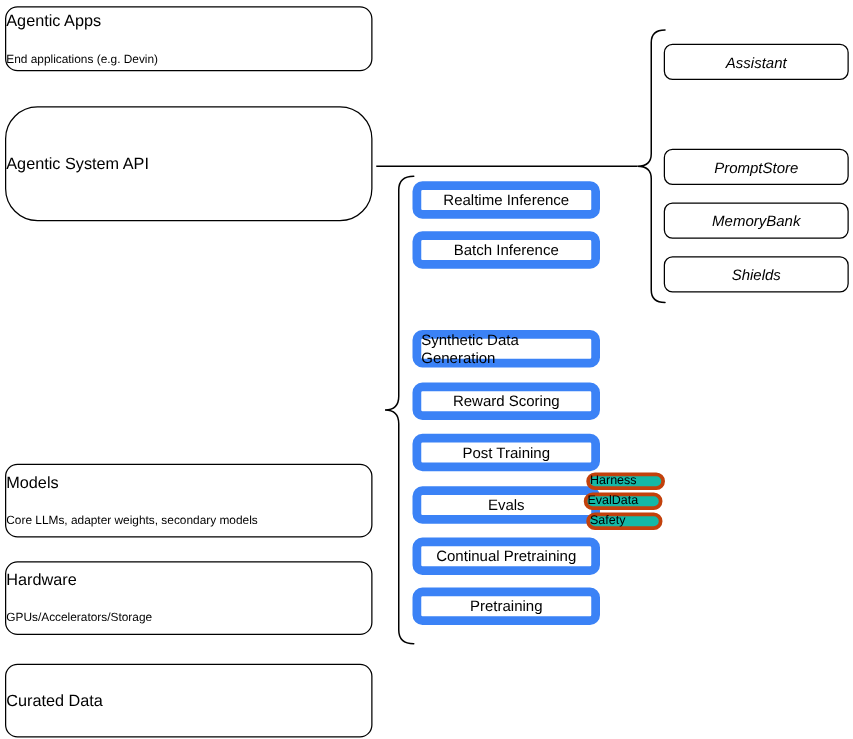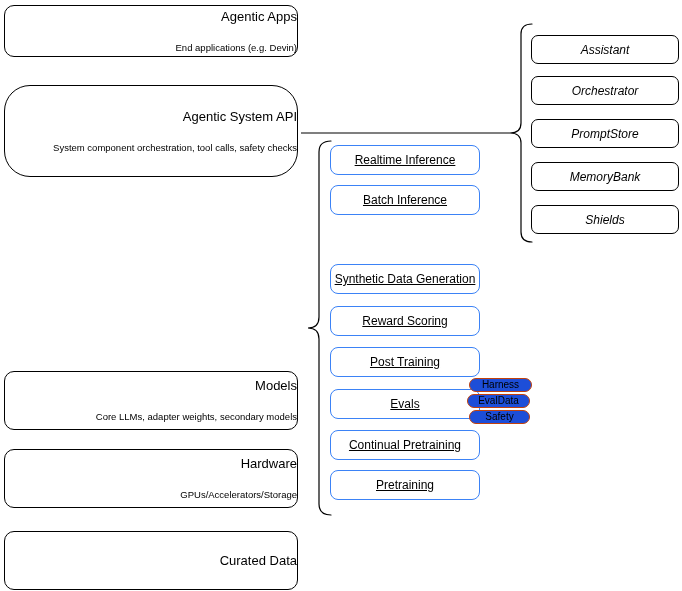--- a/index.html
+++ b/index.html
@@ -20,42 +20,41 @@
   }
   .panel {
     position: absolute;
     left: 4px;
     width: 294px;
     box-sizing: border-box;
     border: 1px solid #000000;
     background: #ffffff;
     display: flex;
     flex-direction: column;
-    align-items: flex-end;
+    align-items: flex-start;
     justify-content: center;
     text-align: center;
     z-index: 1;
   }
   .panel .title { font-size: 13px; line-height: 16px; }
   .panel .subtitle { font-size: 9.5px; line-height: 13px; margin-top: 16px; }
   .mnode {
     position: absolute;
     left: 330px;
     width: 150px;
     height: 30px;
     box-sizing: border-box;
-    border: 1px solid #3b82f6;
+    border: 7px solid #3b82f6;
     border-radius: 8px;
     background: #ffffff;
     display: flex;
     align-items: center;
     justify-content: center;
     font-size: 12px;
     z-index: 1;
-    text-decoration: underline;
   }
   .rnode {
     position: absolute;
     left: 531px;
     width: 148px;
     height: 29px;
     box-sizing: border-box;
     border: 1px solid #000000;
     border-radius: 7px;
     background: #ffffff;
@@ -63,26 +62,26 @@
     align-items: center;
     justify-content: center;
     font-size: 12px;
     z-index: 1;
     font-style: italic;
   }
   .tag {
     position: absolute;
     height: 14px;
     box-sizing: border-box;
-    border: 1px solid #c2410c;
+    border: 3px solid #c2410c;
     border-radius: 7px;
-    background: #1d4ed8;
+    background: #14b8a6;
     display: flex;
     align-items: center;
-    justify-content: center;
+    justify-content: flex-start;
     font-size: 10px;
     line-height: 14px;
     z-index: 2;
   }
 </style>
 </head>
 <body>
 
 <div class="canvas">
 
@@ -91,21 +90,20 @@
     <path d="M331,141 Q319,141 319,152 L319,317 Q319,328 308,328 Q319,328 319,339 L319,504 Q319,515 331,515" fill="none" stroke="#000000" stroke-width="1.2" stroke-linecap="round"></path>
     <path d="M532,24 Q521,24 521,34 L521,123 Q521,133 510,133 Q521,133 521,143 L521,232 Q521,242 532,242" fill="none" stroke="#000000" stroke-width="1.2" stroke-linecap="round"></path>
   </svg>
 
   <div class="panel" style="top:5px;height:52px;border-radius:10px">
     <div class="title">Agentic Apps</div>
     <div class="subtitle">End applications (e.g. Devin)</div>
   </div>
   <div class="panel" style="top:85px;height:92px;border-radius:26px">
     <div class="title">Agentic System API</div>
-    <div class="subtitle">System component orchestration, tool calls, safety checks</div>
   </div>
   <div class="panel" style="top:371px;height:59px;border-radius:10px">
     <div class="title">Models</div>
     <div class="subtitle">Core LLMs, adapter weights, secondary models</div>
   </div>
   <div class="panel" style="top:449px;height:59px;border-radius:10px">
     <div class="title">Hardware</div>
     <div class="subtitle">GPUs/Accelerators/Storage</div>
   </div>
   <div class="panel" style="top:531px;height:59px;border-radius:10px">
@@ -143,23 +141,20 @@
   <div class="tag" style="left:467px;top:394px;width:63px">
     <span>EvalData</span>
   </div>
   <div class="tag" style="left:469px;top:410px;width:61px">
     <span>Safety</span>
   </div>
 
   <div class="rnode" style="top:35px">
     <span>Assistant</span>
   </div>
-  <div class="rnode" style="top:76px">
-    <span>Orchestrator</span>
-  </div>
   <div class="rnode" style="top:119px">
     <span>PromptStore</span>
   </div>
   <div class="rnode" style="top:162px">
     <span>MemoryBank</span>
   </div>
   <div class="rnode" style="top:205px">
     <span>Shields</span>
   </div>
 

